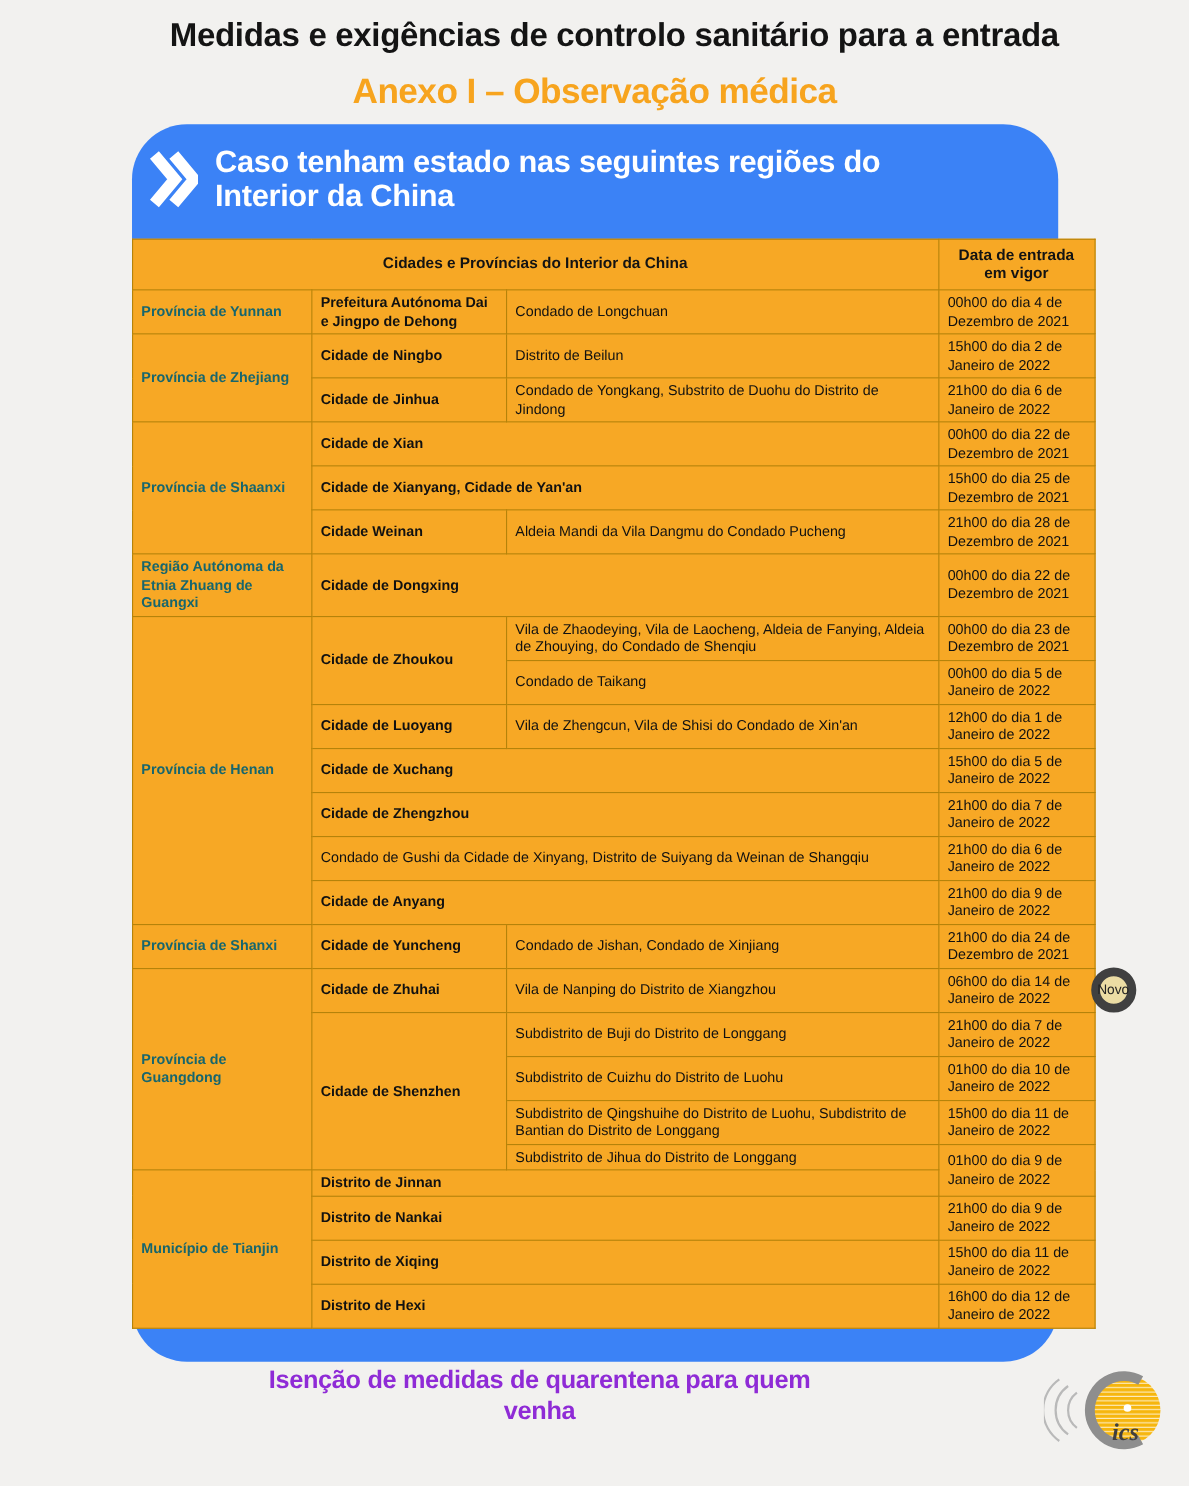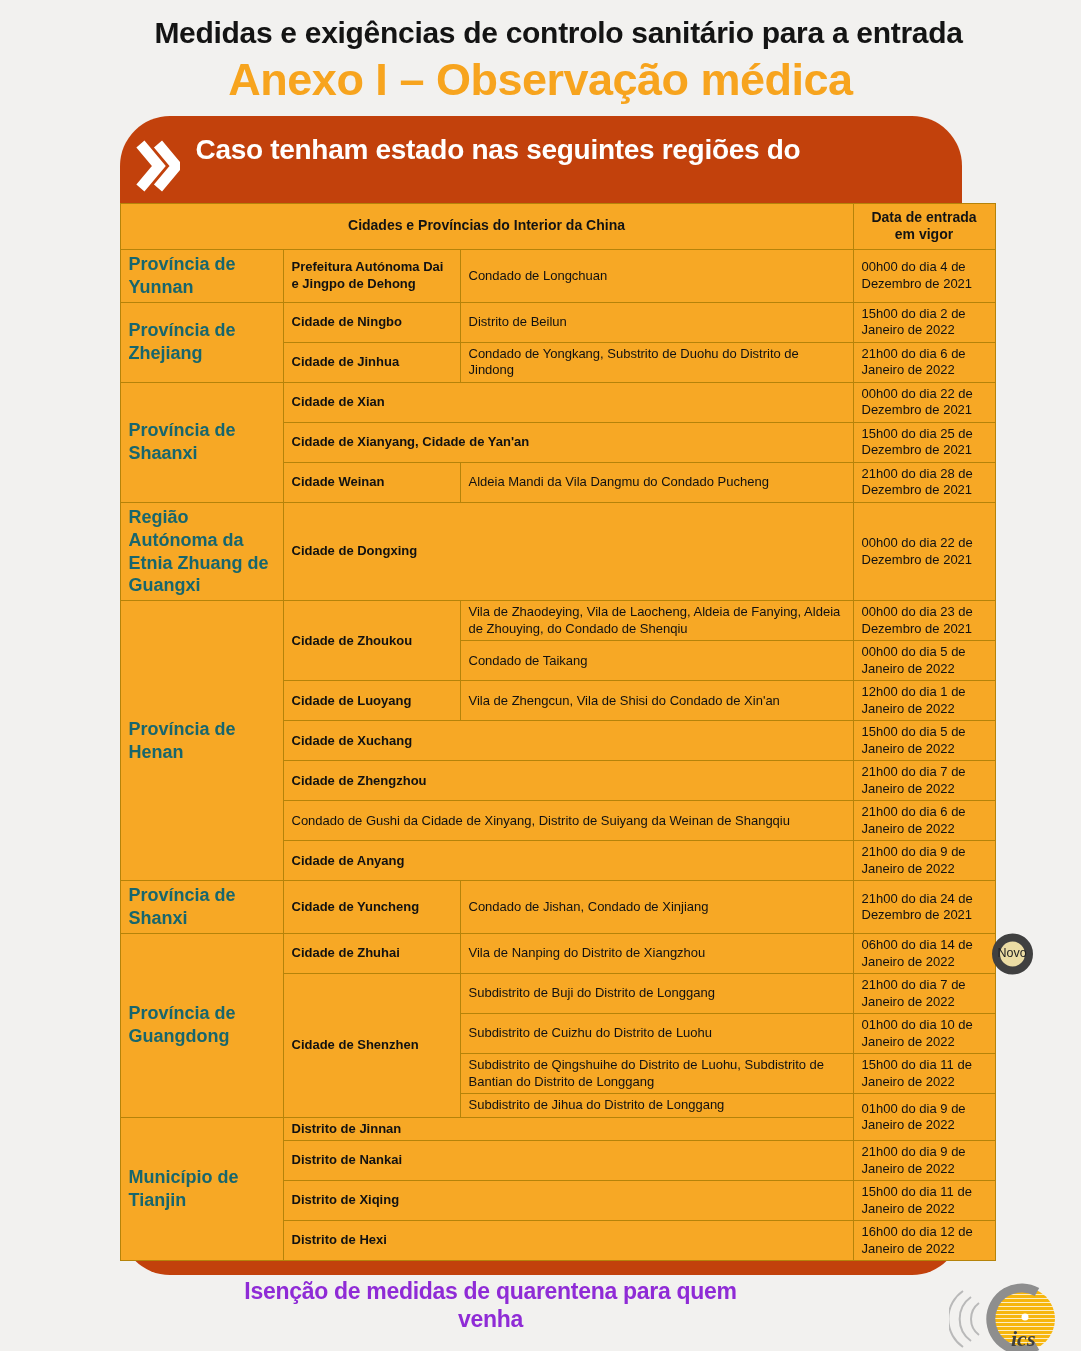--- a/index.html
+++ b/index.html
@@ -11,28 +11,28 @@
     position:relative;
     overflow:hidden;
   }
   
   .titles { text-align:center; padding-top:12px; }
   .title-line {
     font-size:30px; font-weight:800; color:#141414;
     line-height:1.42; letter-spacing:-0.3px;margin-left:36px;
   }
   .subtitle {
-    font-size:45px; font-weight:800; color:#F7A41E;
-    line-height:1.0; margin-top:2px; letter-spacing:-0.5px;
+    font-size:32px; font-weight:800; color:#F7A41E;
+    line-height:1.0; margin-top:12px; letter-spacing:-0.5px;
   }
   
   .card {
     position:relative;
     width:842px; margin:14px auto 0;
-    background:#c2410c;
+    background:#3b82f6;
     border-radius:50px;
     padding:12px 0 14px;
   }
   .card-heading {
     display:flex; align-items:flex-start; gap:16px;
     padding:6px 30px 4px 16px;
   }
   .chevrons { flex:0 0 auto; margin-top:3px; }
   .card-title {
     color:#ffffff; font-weight:800; font-size:28px; line-height:1.12;
@@ -41,34 +41,34 @@
   .callout {
     width:868px; margin:10px auto 14px;
     background:#FBE2A9; border-radius:16px;
     padding:9px 14px;
     text-align:center; color:#131313;
     font-size:18.5px; font-weight:700; line-height:1.38;
     letter-spacing:-0.2px;
   }
   
   table {
-    width:875px; margin:0 auto;
+    width:875px; margin:16px auto;
     border-collapse:collapse; table-layout:fixed;
     background:#F7A825;
   }
   col.c1 { width:163px; } col.c2 { width:177px; }
   col.c3 { width:393px; } col.c4 { width:142px; }
   th, td {
     border:1px solid #B5830A;
     vertical-align:middle;
     padding:3px 8px;
     line-height:1.27;
   }
   th { font-size:14px; font-weight:700; color:#131313; text-align:center; padding:5px 6px; }
-  td.prov { color:#17666D; font-weight:700; font-size:18px; }
+  td.prov { color:#17666D; font-weight:700; font-size:13px; }
   td.city { font-weight:700; font-size:13px; color:#111; }
   td.detail { font-weight:400; font-size:13px; color:#111; }
   td.date { font-weight:400; font-size:13px; color:#111; position:relative; }
   td .b { font-weight:400; }
   
   .novo {
     position:absolute; right:-38px; top:50%;
     transform:translateY(-50%);
     width:41px; height:41px; border-radius:50%;
     background:#EBDCA4; border:8px solid #404040;
@@ -100,20 +100,21 @@
 
   <div class="card-heading">
     <span class="chevrons">
       <svg width="44" height="58" viewBox="0 0 50 58">
         <polyline points="5,4 26,29 5,54" stroke="#ffffff" stroke-width="12" fill="none"></polyline>
         <polyline points="25,4 46,29 25,54" stroke="#ffffff" stroke-width="12" fill="none"></polyline>
       </svg>
     </span>
     <div class="card-title">
       <div>Caso tenham estado nas seguintes regiões do</div>
+      <div>Interior da China</div>
     </div>
   </div>
 
 
   <table>
     <colgroup>
         <col class="c1">
         <col class="c2">
         <col class="c3">
         <col class="c4">

